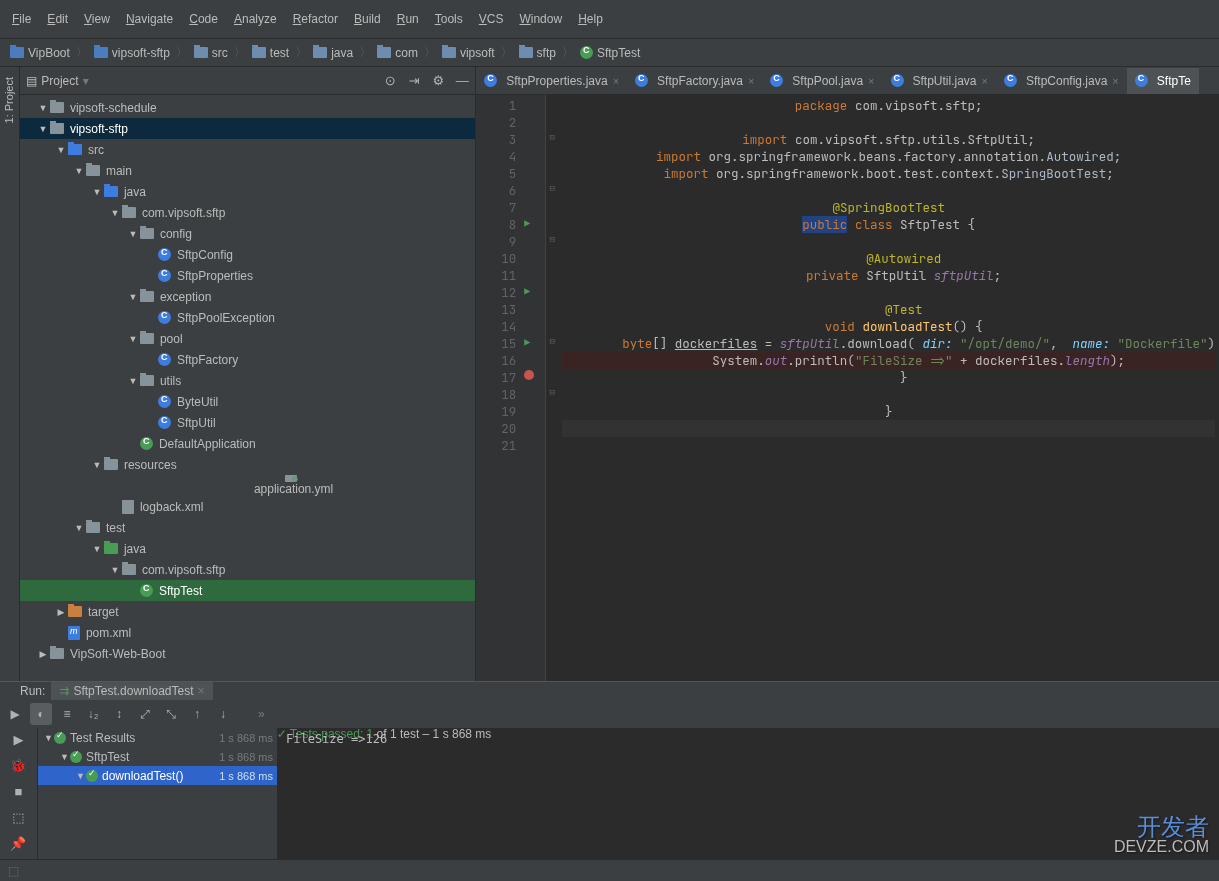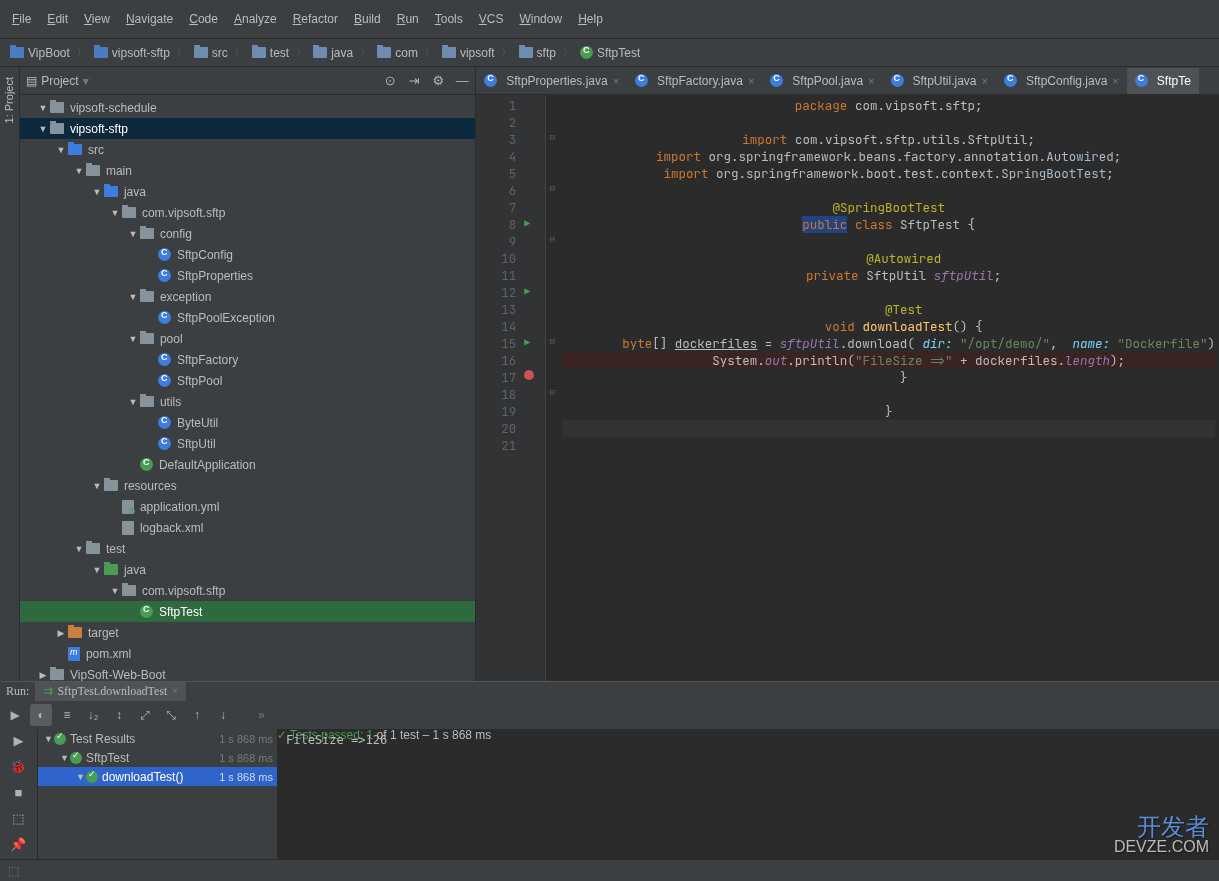--- a/index.html
+++ b/index.html
@@ -59,21 +59,21 @@
 .str { color:#6a8759; }
 .an { color:#bbb529; }
 .type { color:#a9b7c6;margin-top:20px; }
 .fn { color:#ffc66d; }
 .field { color:#9876aa; font-style:italic; }
 .param-hint { color:#7dd3fc; font-style:italic; }
 .hl { background:#214283; }
 .hl-current { background:#323232; }
 .breakpoint-line { background:#3a2323; }
 .bottom-panel { height:217px; background:#2b2b2b; border-top:1px solid #555; display:flex; flex-direction:column; }
-.run-header { height:25px; display:flex; align-items:center; background:#3c3f41; padding:0 6px; gap:6px;font-family:Liberation Serif, serif; }
+.run-header { height:25px; display:flex; align-items:center; background:#3c3f41; padding:0 20px; gap:6px; }
 .run-tab { background:#4e5254; padding:2px 8px; display:flex; align-items:center; gap:4px; }
 .run-toolbar { height:28px; display:flex; align-items:center; background:#3c3f41; padding:0 4px; gap:4px; }
 .run-toolbar .btn { width:22px; height:22px; display:flex; align-items:center; justify-content:center; color:#afb1b3; cursor:pointer; }
 .run-toolbar .status { margin-left:8px; color:#bbb;margin-top:40px; }
 .run-toolbar .status .pass { color:#499c54; }
 .run-body { flex:1; display:flex; }
 .run-left-gutter { width:38px; background:#3c3f41; border-right:1px solid #2b2b2b; display:flex; flex-direction:column; align-items:center; gap:6px; padding-top:4px; }
 .run-left-gutter .btn { width:20px; height:20px; color:#afb1b3; font-size:13px; text-align:center; cursor:pointer; }
 .test-tree { width:240px; background:#3c3f41; border-right:1px solid #2b2b2b; }
 .test-row { height:19px; display:flex; align-items:center; padding:0 4px; color:#bbb; }
@@ -233,25 +233,20 @@
         <div class="tree-row" style="padding-left: 108px;">
           <span class="caret">▼</span>
           <span class="folder-icon pkg"></span>
           <span class="label">pool</span>
         </div>
         <div class="tree-row" style="padding-left: 126px;">
           <span class="caret"></span>
           <span class="icon-class"></span>
           <span class="label">SftpFactory</span>
         </div>
-        <div class="tree-row" style="padding-left: 126px;">
-          <span class="caret"></span>
-          <span class="icon-class"></span>
-          <span class="label">SftpPool</span>
-        </div>
         <div class="tree-row" style="padding-left: 108px;">
           <span class="caret">▼</span>
           <span class="folder-icon pkg"></span>
           <span class="label">utils</span>
         </div>
         <div class="tree-row" style="padding-left: 126px;">
           <span class="caret"></span>
           <span class="icon-class"></span>
           <span class="label">ByteUtil</span>
         </div>
@@ -263,21 +258,21 @@
         <div class="tree-row" style="padding-left: 108px;">
           <span class="caret"></span>
           <span class="icon-class green"></span>
           <span class="label">DefaultApplication</span>
         </div>
         <div class="tree-row" style="padding-left: 72px;">
           <span class="caret">▼</span>
           <span class="folder-icon res"></span>
           <span class="label">resources</span>
         </div>
-        <div class="tree-row" style="padding-left: 90px;">
+        <div class="tree-row" style="padding-left: 90px; flex-direction: column;">
           <span class="caret"></span>
           <span class="file-icon yml"></span>
           <span class="label">application.yml</span>
         </div>
         <div class="tree-row" style="padding-left: 90px;">
           <span class="caret"></span>
           <span class="file-icon"></span>
           <span class="label">logback.xml</span>
         </div>
         <div class="tree-row" style="padding-left: 54px;">

